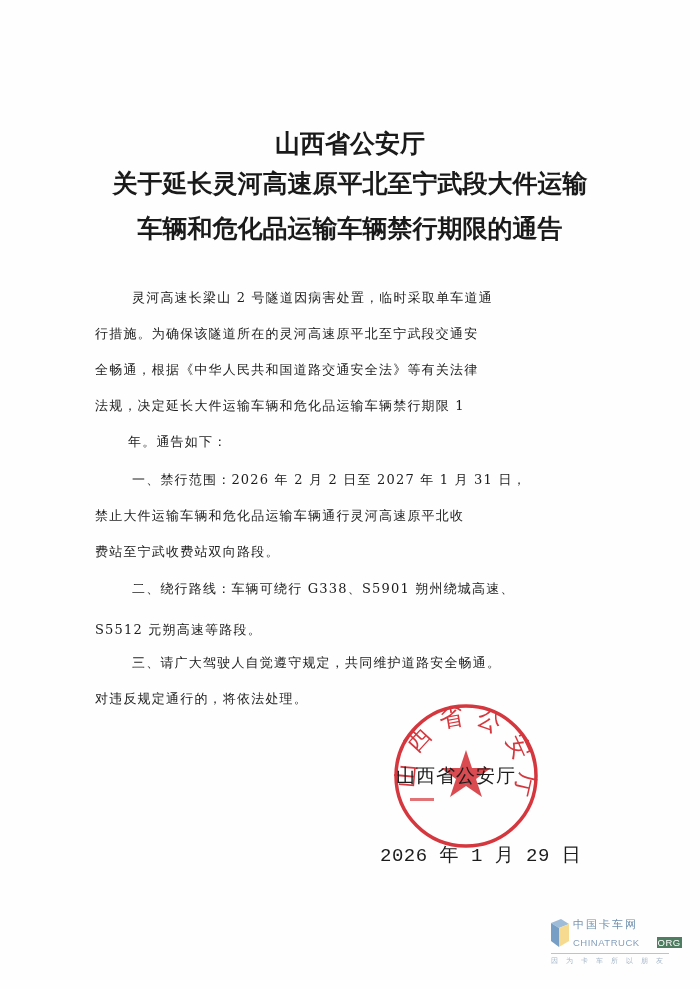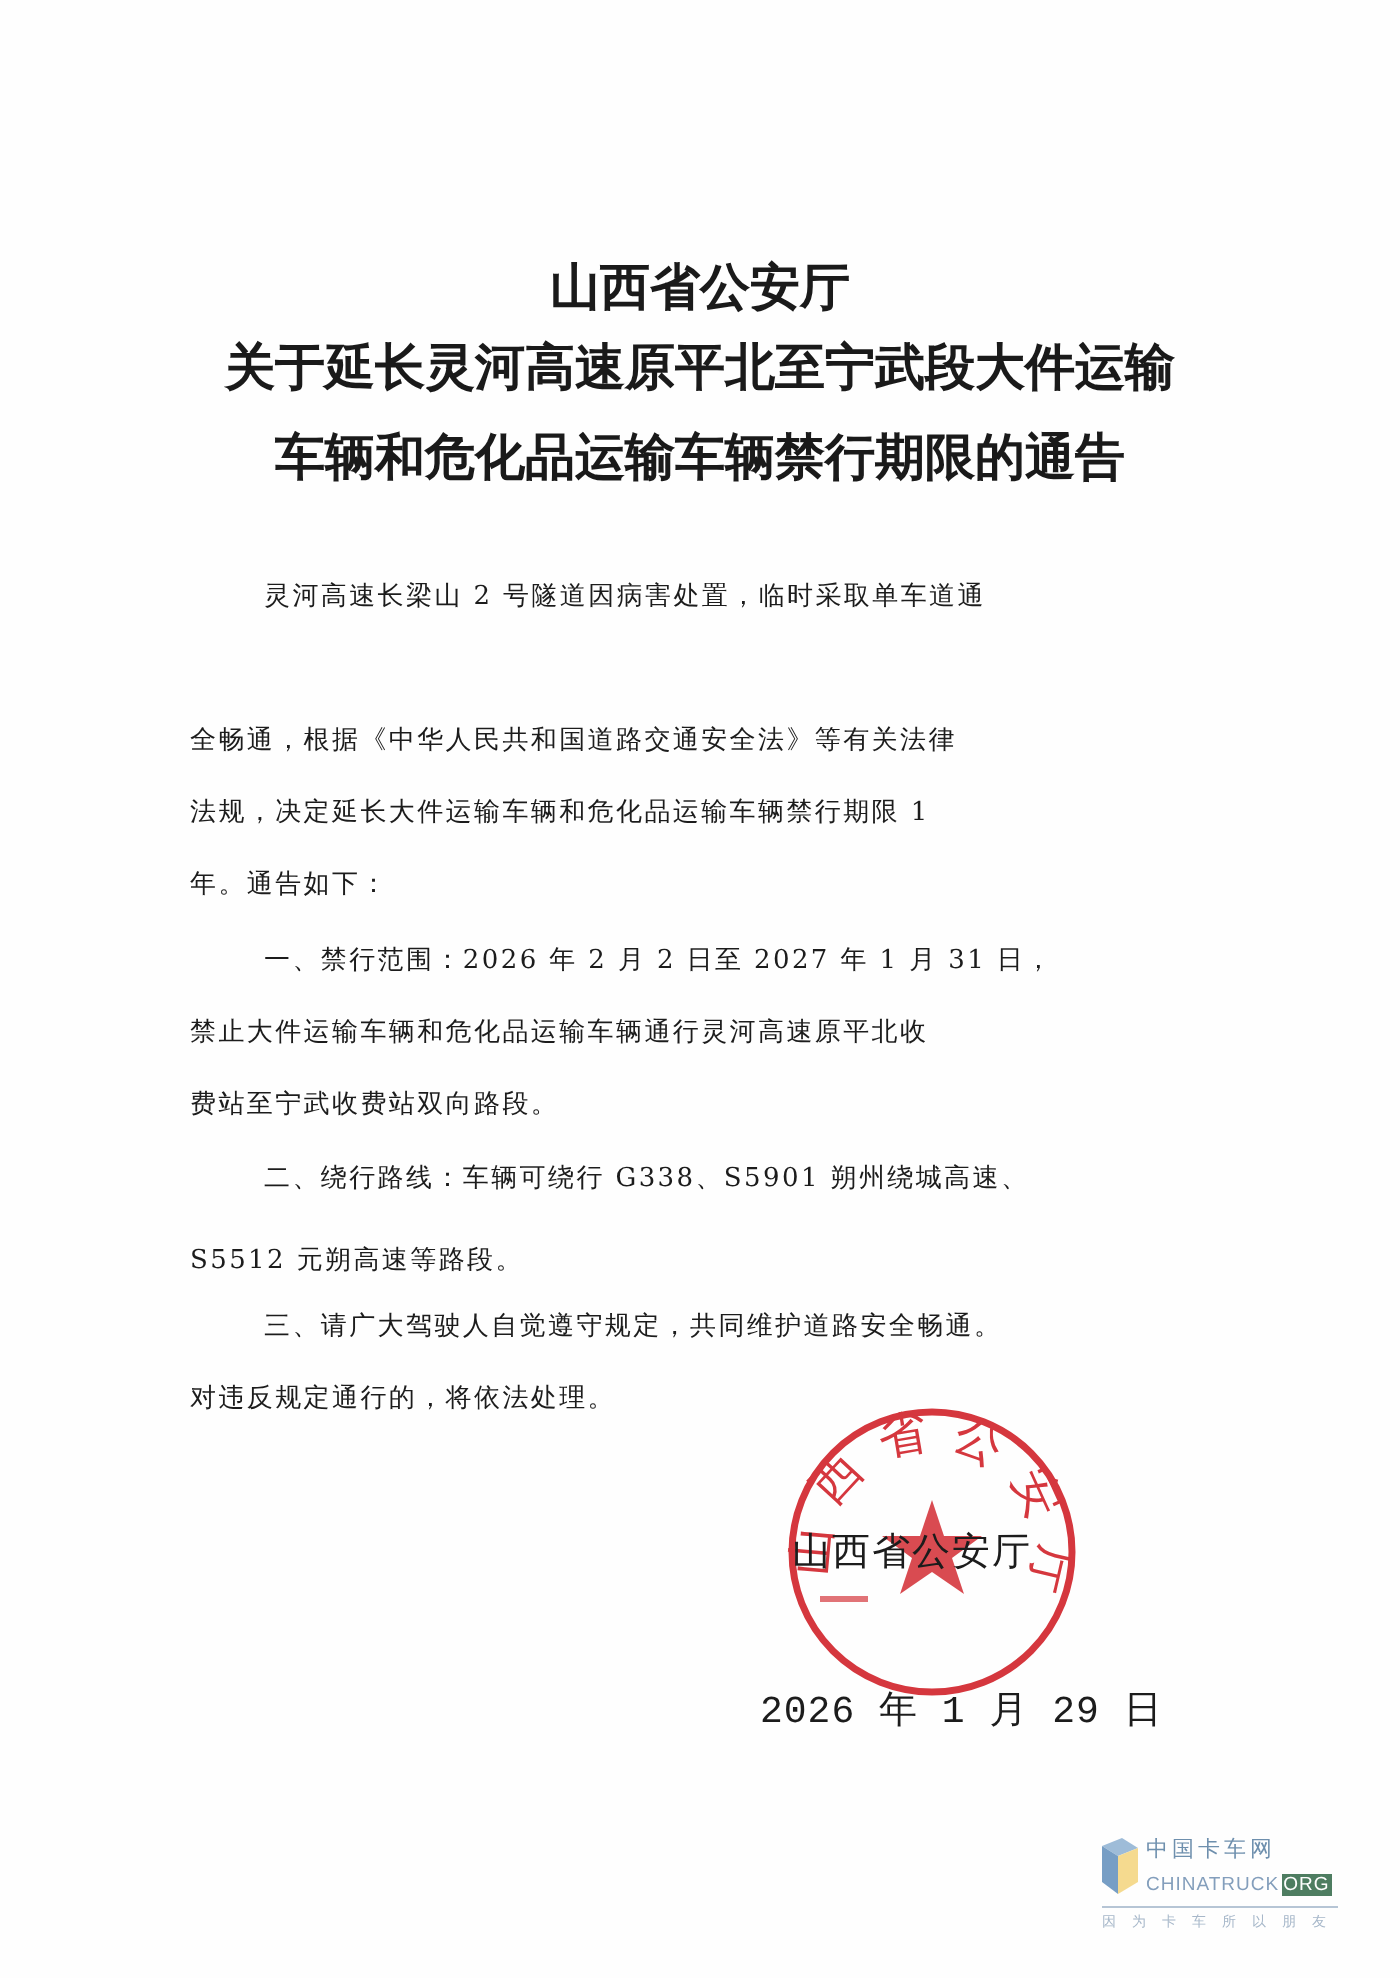--- a/index.html
+++ b/index.html
@@ -91,21 +91,21 @@
     font-family: "Liberation Sans", sans-serif;
     font-size: 9.5px;
     color: #5b7fa6;
     letter-spacing: 0.5px;
     white-space: nowrap;
   }
   .wm-org {
     background: #14532d;
     color: #fff;
     padding: 0 1px;
-    margin-left: 1px;
+    margin-left: 17px;
   }
   .wm-rule {
     position: absolute;
     left: 8px; top: 38px;
     width: 118px; height: 1px;
     background: #9fb3c8;
   }
   .wm-slogan {
     position: absolute;
     left: 8px; top: 41px;
@@ -124,23 +124,24 @@
 </head>
 <body>
 
 <div class="page">
 
   <div class="title t1">山西省公安厅</div>
   <div class="title t2">关于延长灵河高速原平北至宁武段大件运输</div>
   <div class="title t3">车辆和危化品运输车辆禁行期限的通告</div>
 
   <div class="body-line indent" style="top:289px;">灵河高速长梁山 2 号隧道因病害处置，临时采取单车道通</div>
+  <div class="body-line" style="top:325px;">行措施。为确保该隧道所在的灵河高速原平北至宁武段交通安</div>
   <div class="body-line" style="top:361px;">全畅通，根据《中华人民共和国道路交通安全法》等有关法律</div>
   <div class="body-line" style="top:397px;">法规，决定延长大件运输车辆和危化品运输车辆禁行期限 1</div>
-  <div class="body-line" style="top:433px;">年。通告如下：</div>
+  <div class="body-line" style="top:433px;margin-left:33px;">年。通告如下：</div>
 
   <div class="body-line indent" style="top:471px;">一、禁行范围：2026 年 2 月 2 日至 2027 年 1 月 31 日，</div>
   <div class="body-line" style="top:507px;">禁止大件运输车辆和危化品运输车辆通行灵河高速原平北收</div>
   <div class="body-line" style="top:543px;">费站至宁武收费站双向路段。</div>
 
   <div class="body-line indent" style="top:580px;">二、绕行路线：车辆可绕行 G338、S5901 朔州绕城高速、</div>
   <div class="body-line" style="top:621px;">S5512 元朔高速等路段。</div>
 
   <div class="body-line indent" style="top:654px;">三、请广大驾驶人自觉遵守规定，共同维护道路安全畅通。</div>
   <div class="body-line" style="top:690px;">对违反规定通行的，将依法处理。</div>

